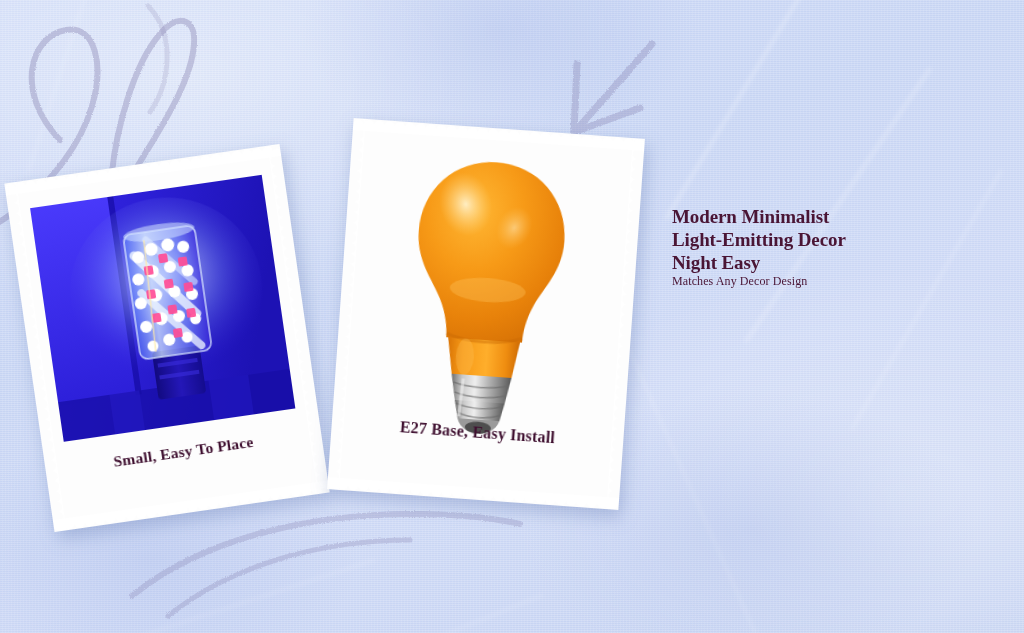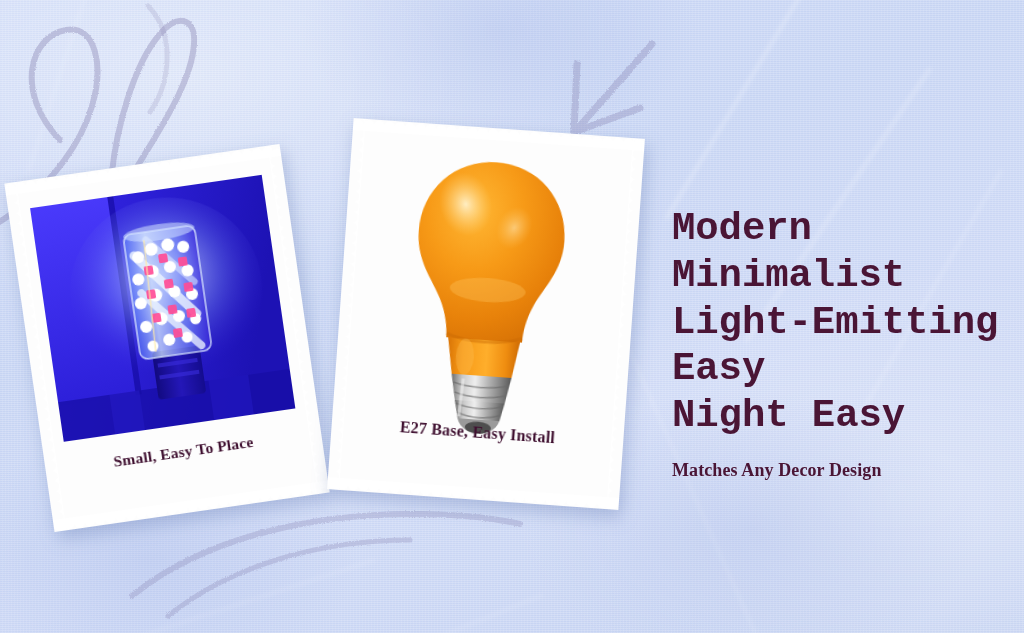--- a/index.html
+++ b/index.html
@@ -134,32 +134,31 @@
   .scallop.right  { top: 0; right: -1px;   width: 13px; height: 100%; transform: scaleX(-1); }
 
   
   .text-block {
     position: absolute;
     left: 672px;
     top: 206px;
     width: 330px;
   }
   .headline {
-    font-family: Liberation Mono, monospace;
+    font-family: Liberation Serif, serif;
     font-weight: bold;
-    font-size: 39px;
+    font-size: 19px;
     line-height: 1.20;
     color: #4a1535;
     letter-spacing: -0.1px;
   }
   .subhead {
-    margin-top: 20px;
     font-family: "Liberation Serif", serif;
-    font-weight: bold;
-    font-size: 18px;
+    font-weight: normal;
+    font-size: 12px;
     color: #4a1535;
     letter-spacing: 0.1px;
   }
 </style>
 </head>
 <body>
 
 <div class="stage">
 
   <div class="paper-texture"></div>
@@ -403,19 +402,19 @@
       <path d="M13,0 L7,0 A5.2,5.2 0 0 1 7,10.4 A5.2,5.2 0 0 1 7,20.8 A5.2,5.2 0 0 1 7,31.2 A5.2,5.2 0 0 1 7,41.6 A5.2,5.2 0 0 1 7,52 A5.2,5.2 0 0 1 7,62.4 A5.2,5.2 0 0 1 7,72.8 A5.2,5.2 0 0 1 7,83.2 A5.2,5.2 0 0 1 7,93.6 A5.2,5.2 0 0 1 7,104 A5.2,5.2 0 0 1 7,114.4 A5.2,5.2 0 0 1 7,124.8 A5.2,5.2 0 0 1 7,135.2 A5.2,5.2 0 0 1 7,145.6 A5.2,5.2 0 0 1 7,156 A5.2,5.2 0 0 1 7,166.4 A5.2,5.2 0 0 1 7,176.8 A5.2,5.2 0 0 1 7,187.2 A5.2,5.2 0 0 1 7,197.6 A5.2,5.2 0 0 1 7,208 A5.2,5.2 0 0 1 7,218.4 A5.2,5.2 0 0 1 7,228.8 A5.2,5.2 0 0 1 7,239.2 A5.2,5.2 0 0 1 7,249.6 A5.2,5.2 0 0 1 7,260 A5.2,5.2 0 0 1 7,270.4 A5.2,5.2 0 0 1 7,280.8 A5.2,5.2 0 0 1 7,291.2 A5.2,5.2 0 0 1 7,301.6 A5.2,5.2 0 0 1 7,312 A5.2,5.2 0 0 1 7,322.4 A5.2,5.2 0 0 1 7,332.8 A5.2,5.2 0 0 1 7,343.2 A5.2,5.2 0 0 1 7,353.6 A5.2,5.2 0 0 1 7,364 A5.2,5.2 0 0 1 7,372 L13,372 Z" fill="#ffffff"></path>
     </svg>
     <svg class="scallop right" preserveAspectRatio="none" viewBox="0 0 13 372">
       <path d="M13,0 L7,0 A5.2,5.2 0 0 1 7,10.4 A5.2,5.2 0 0 1 7,20.8 A5.2,5.2 0 0 1 7,31.2 A5.2,5.2 0 0 1 7,41.6 A5.2,5.2 0 0 1 7,52 A5.2,5.2 0 0 1 7,62.4 A5.2,5.2 0 0 1 7,72.8 A5.2,5.2 0 0 1 7,83.2 A5.2,5.2 0 0 1 7,93.6 A5.2,5.2 0 0 1 7,104 A5.2,5.2 0 0 1 7,114.4 A5.2,5.2 0 0 1 7,124.8 A5.2,5.2 0 0 1 7,135.2 A5.2,5.2 0 0 1 7,145.6 A5.2,5.2 0 0 1 7,156 A5.2,5.2 0 0 1 7,166.4 A5.2,5.2 0 0 1 7,176.8 A5.2,5.2 0 0 1 7,187.2 A5.2,5.2 0 0 1 7,197.6 A5.2,5.2 0 0 1 7,208 A5.2,5.2 0 0 1 7,218.4 A5.2,5.2 0 0 1 7,228.8 A5.2,5.2 0 0 1 7,239.2 A5.2,5.2 0 0 1 7,249.6 A5.2,5.2 0 0 1 7,260 A5.2,5.2 0 0 1 7,270.4 A5.2,5.2 0 0 1 7,280.8 A5.2,5.2 0 0 1 7,291.2 A5.2,5.2 0 0 1 7,301.6 A5.2,5.2 0 0 1 7,312 A5.2,5.2 0 0 1 7,322.4 A5.2,5.2 0 0 1 7,332.8 A5.2,5.2 0 0 1 7,343.2 A5.2,5.2 0 0 1 7,353.6 A5.2,5.2 0 0 1 7,364 A5.2,5.2 0 0 1 7,372 L13,372 Z" fill="#ffffff"></path>
     </svg>
   </div>
 
   <div class="text-block">
     <div class="headline">
       <div>Modern Minimalist</div>
-      <div>Light-Emitting Easy</div>
+      <div>Light-Emitting Decor</div>
       <div>Night Easy</div>
     </div>
     <div class="subhead">Matches Any Decor Design</div>
   </div>
 
 </div>
 
 </body></html>

